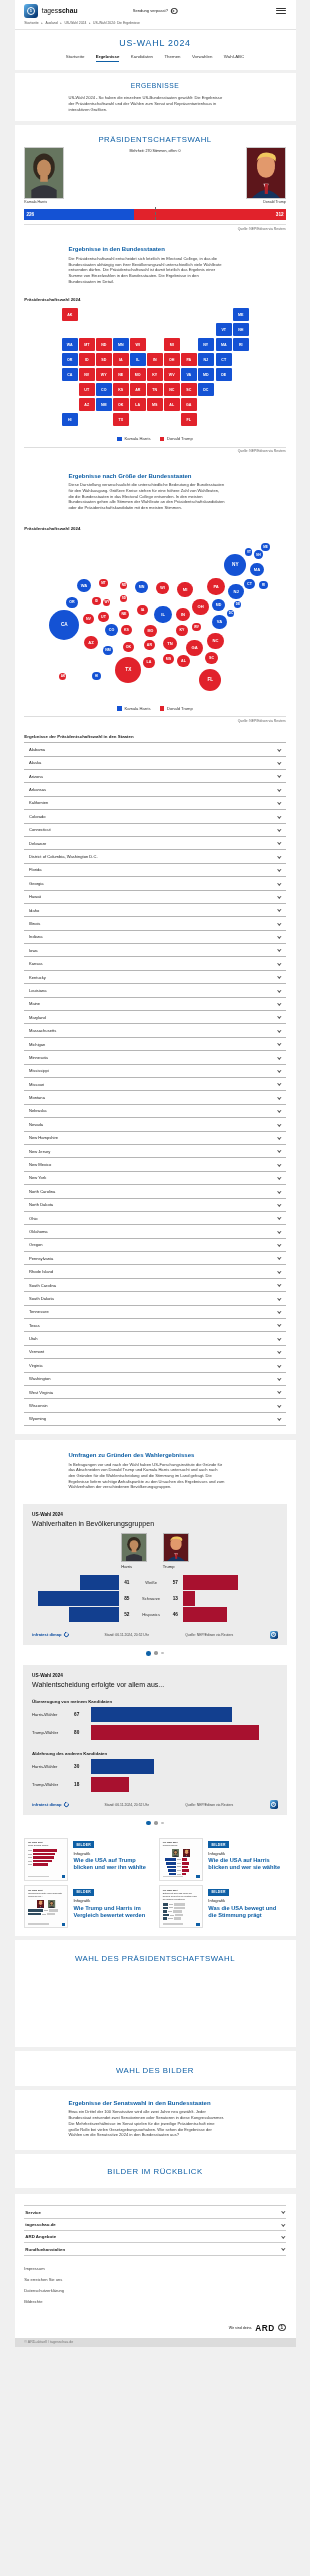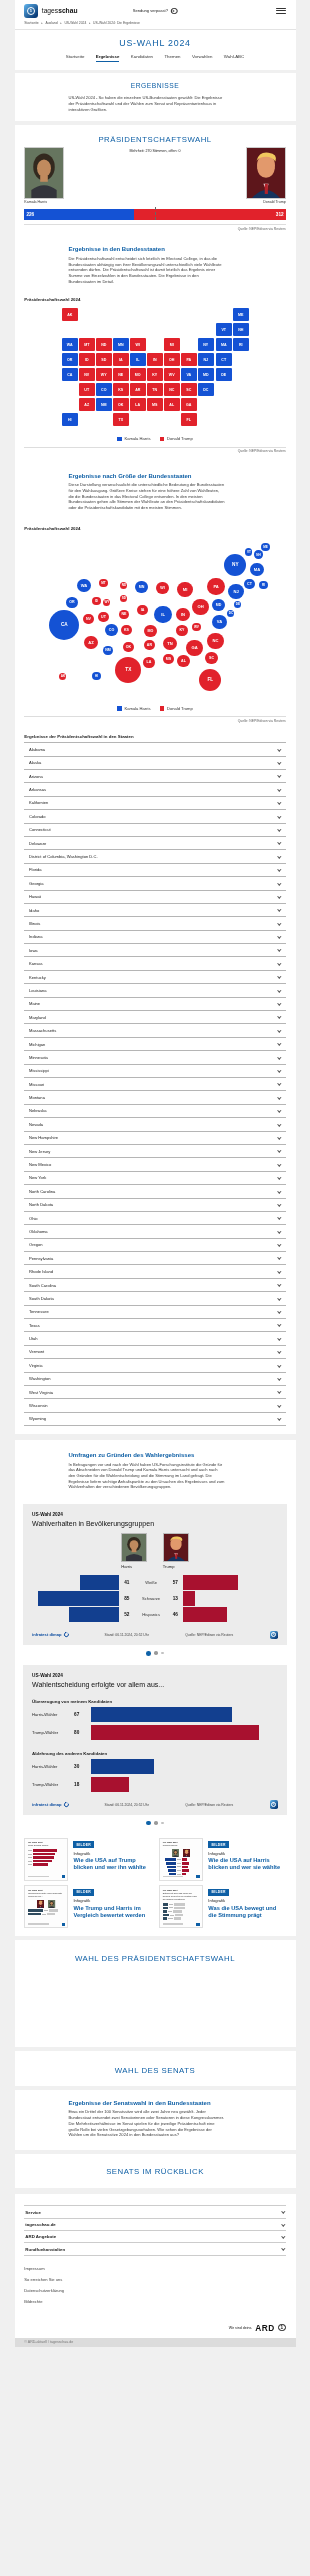--- a/index.html
+++ b/index.html
@@ -891,36 +891,36 @@
 <div class="sp9"></div>
 
 <div class="card" style="padding:13.4px 0 8.3px">
   <div class="sec-title">WAHL DES PRÄSIDENTSCHAFTSWAHL</div>
   <div class="blank190"></div>
 </div>
 
 <div class="sp8"></div>
 
 <div class="card" style="padding:14.5px 0 11.4px">
-  <div class="sec-title">WAHL DES SENATS</div>
+  <div class="sec-title">WAHL DES BILDER</div>
 </div>
 
 <div class="sp7"></div>
 
 <div class="card" style="padding:10.3px 0 12.4px">
   <div class="narrow">
     <div class="subhead">Ergebnisse der Senatswahl in den Bundesstaaten</div>
     <p class="bodytext">Etwa ein Drittel der 100 Senatssitze wird alle zwei Jahre neu gewählt. Jeder Bundesstaat entsendet zwei Senatorinnen oder Senatoren in diese Kongresskammer. Die Mehrheitsverhältnisse im Senat spielen für die jeweilige Präsidentschaft eine große Rolle bei vielen Gesetzgebungsvorhaben. Wie sehen die Ergebnisse der Wahlen um die Senatssitze 2024 in den Bundesstaaten aus?</p>
   </div>
 </div>
 
 <div class="sp7"></div>
 
 <div class="card" style="padding:13.4px 0 11.4px">
-  <div class="sec-title">SENATS IM RÜCKBLICK</div>
+  <div class="sec-title">BILDER IM RÜCKBLICK</div>
 </div>
 
 <div class="sp12"></div>
 
 <div class="card" style="padding-top:11.4px">
   <div class="f-accs" style="margin-top:0" id="footAcc">
       <div class="f-acc-row">
         <span>Service</span>
         <span class="chev"></span>
       </div>

